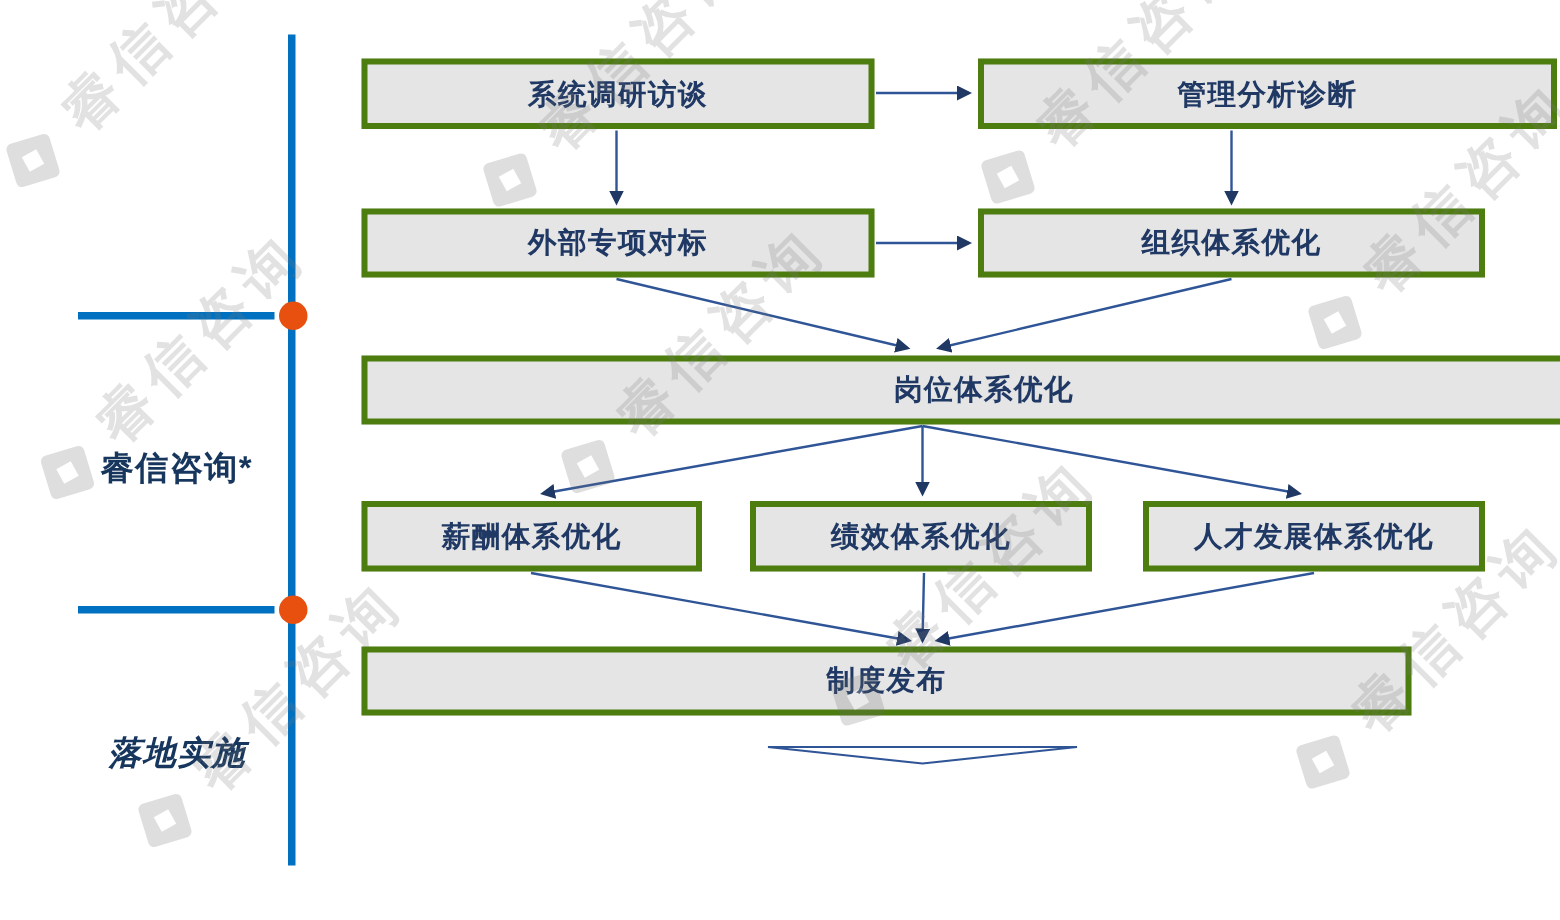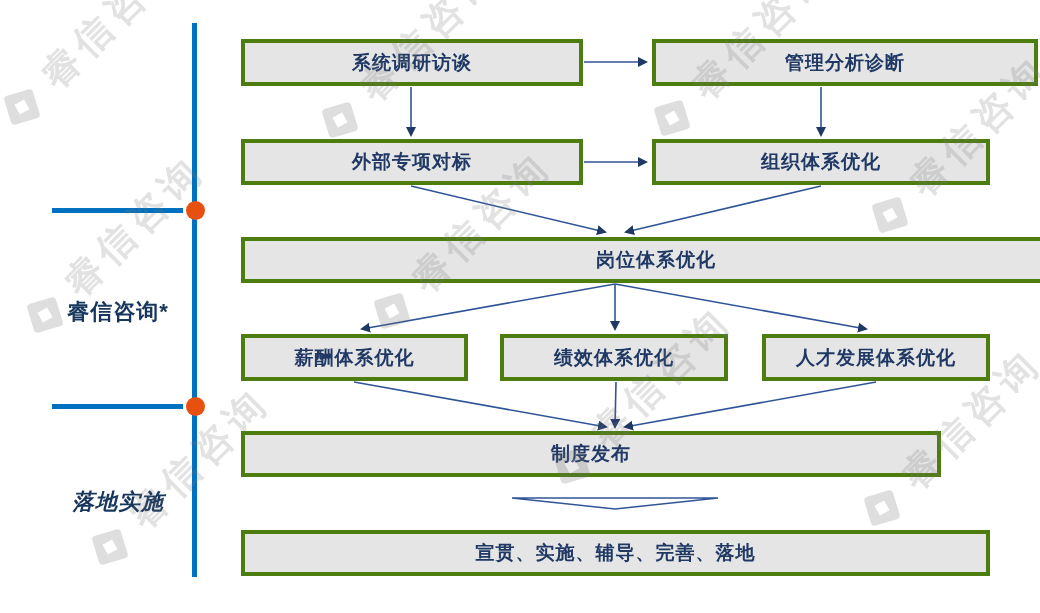--- a/index.html
+++ b/index.html
@@ -59,21 +59,20 @@
 
   <div class="box" style="left:241px;top:39px;width:342px;height:47px">系统调研访谈</div>
   <div class="box" style="left:652px;top:39px;width:386px;height:47px">管理分析诊断</div>
   <div class="box" style="left:241px;top:139px;width:342px;height:46px">外部专项对标</div>
   <div class="box" style="left:652px;top:139px;width:338px;height:46px">组织体系优化</div>
   <div class="box" style="left:241px;top:237px;width:830px;height:46px">岗位体系优化</div>
   <div class="box" style="left:241px;top:334px;width:227px;height:47px">薪酬体系优化</div>
   <div class="box" style="left:500px;top:334px;width:228px;height:47px">绩效体系优化</div>
   <div class="box" style="left:762px;top:334px;width:228px;height:47px">人才发展体系优化</div>
   <div class="box" style="left:241px;top:431px;width:700px;height:46px">制度发布</div>
-  <div class="box" style="left:241px;top:530px;width:749px;height:46px">宣贯、实施、辅导、完善、落地</div>
 
   <svg class="connectors" width="1040" height="613" viewBox="0 0 1040 613">
     <defs>
       <marker id="ah" orient="auto" markerUnits="userSpaceOnUse" markerWidth="11" markerHeight="11" refX="8" refY="5">
         <path d="M0,0 L10,5 L0,10 Z" fill="#1F3864"></path>
       </marker>
     </defs>
     <g stroke="#2F5597" stroke-width="1.6" fill="none">
       <line x1="411" y1="87" x2="411" y2="135" marker-end="url(#ah)"></line>
       <line x1="821" y1="87" x2="821" y2="135" marker-end="url(#ah)"></line>

